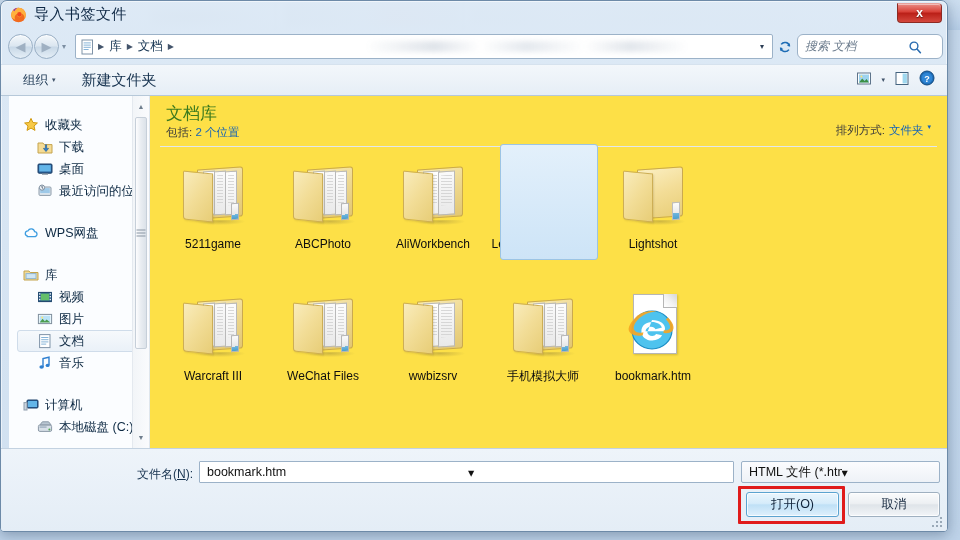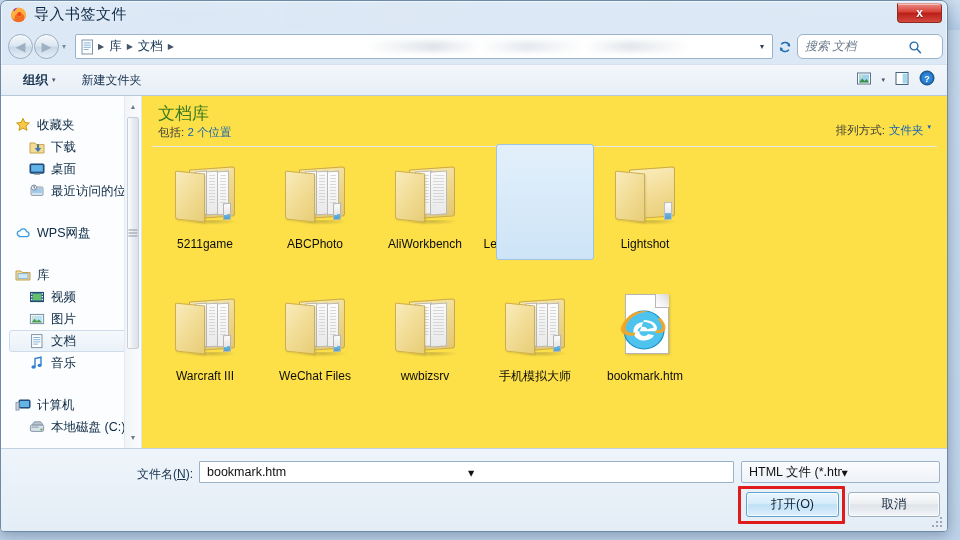--- a/index.html
+++ b/index.html
@@ -104,27 +104,27 @@
   }
   .search-ph { flex: 1; font-size: 12px; color: #6c7c8d; font-style: italic; }
 
   
   .toolbar {
     position: absolute; left: 0; top: 63px; right: 0; height: 32px;
     background: linear-gradient(180deg, #f3f7fb 0%, #e6eef6 100%);
     border-top: 1px solid #d6e2ee; border-bottom: 1px solid #b6c8d9;
     display: flex; align-items: center;
   }
-  .tb-organize { margin-left: 22px; font-size: 12.5px; color: #16324f; display: flex; align-items: center; gap: 4px; font-weight: bold; }
-  .tb-newfolder { margin-left: 26px; font-size: 12px; color: #16324f; }
+  .tb-organize { margin-left: 22px; font-size: 12.5px; color: #16324f; display: flex; align-items: center; gap: 4px; }
+  .tb-newfolder { margin-left: 26px; font-size: 15px; color: #16324f; }
   .tb-caret { font-size: 7px; color: #41536a; }
   .tb-right { margin-left: auto; margin-right: 12px; display: flex; align-items: center; gap: 9px; }
 
   
-  .panes { position: absolute; left: 0; top: 95px; right: 0; height: 352px; display: flex; background: #fff; }
+  .panes { position: absolute; left: 8px; top: 95px; right: 0; height: 352px; display: flex; background: #fff; }
   .sidebar { width: 140px; background: #fbfdff; position: relative; padding-top: 9px; overflow: hidden; }
   .sb-group { margin-top: 9px; }
   .sb-row { height: 22px; display: flex; align-items: center; font-size: 12.5px; color: #0c2842; padding-left: 14px; gap: 6px; }
   .sb-row.child { padding-left: 28px; }
   .sb-row.sel {
     background: linear-gradient(180deg, #f6f9fc 0%, #eaf1f8 100%);
     border: 1px solid #cfdcea; border-radius: 3px; margin: 0 4px 0 8px;
     padding-left: 19px; height: 22px;
   }
   .sb-icon { width: 16px; height: 16px; position: relative; flex: 0 0 16px; }

